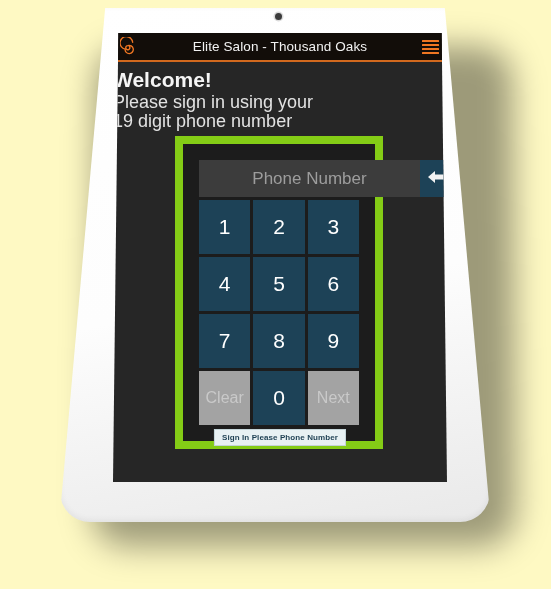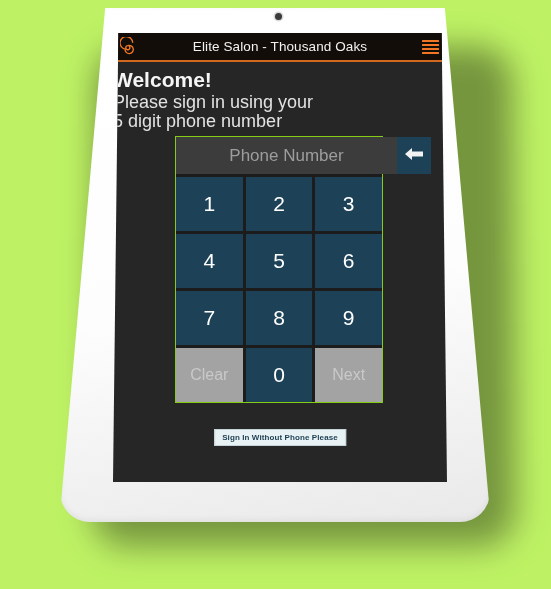--- a/index.html
+++ b/index.html
@@ -12,21 +12,21 @@
     height: 589px;
     overflow: hidden;
     font-family: "Liberation Sans", sans-serif;
     position: relative;
   }
 
   
   #stage {
     position: absolute;
     inset: 0;
-    background: #bef264;
+    background: #fef9c3;
     text-decoration: underline;
   }
 
   
   .tablet-shadow {
     position: absolute;
     left: 78px;
     top: 30px;
     width: 420px;
     height: 500px;
@@ -141,23 +141,23 @@
     font-weight: 400;
   }
 
   
   .keypad-panel {
     position: absolute;
     left: 62px;
     top: 103px;
     width: 208px;
     box-sizing: border-box;
-    border: 1px solid #84cc16;
+    border: 8px solid #84cc16;
     background: #1c1c1c;
-    padding: 0;
+    padding: 16px;
   }
 
   .entry-row {
     display: flex;
     height: 37px;
     margin-bottom: 3px;
   }
   .phone-input {
     flex: 1;
     background: #3c3c3c;
@@ -251,21 +251,21 @@
         <i></i>
         <i></i>
         <i></i>
         <i></i>
       </span>
     </div>
 
     <div class="welcome-block">
       <p class="welcome-title">Welcome!</p>
       <p class="welcome-sub">Please sign in using your</p>
-      <p class="welcome-sub">5 digit phone number</p>
+      <p class="welcome-sub">19 digit phone number</p>
     </div>
 
     <div class="keypad-panel">
 
       <div class="entry-row">
         <input class="phone-input" type="text" placeholder="Phone Number" style="">
         <button class="backspace-btn">
           <span>
             <svg width="22" height="16" viewBox="0 0 22 16">
               <path d="M9 2 L2 8 L9 14 L9 10.4 L20 10.4 L20 5.6 L9 5.6 Z" fill="#f2f2f2"></path>
@@ -283,16 +283,16 @@
           <button class="key">6</button>
           <button class="key">7</button>
           <button class="key">8</button>
           <button class="key">9</button>
           <button class="key muted">Clear</button>
           <button class="key">0</button>
           <button class="key muted">Next</button>
         </div>
     </div>
 
-    <button class="signin-plain">Sign In Without Phone Please</button>
+    <button class="signin-plain">Sign In Please Phone Number</button>
 
   </div>
 </div>
 
 </body></html>

